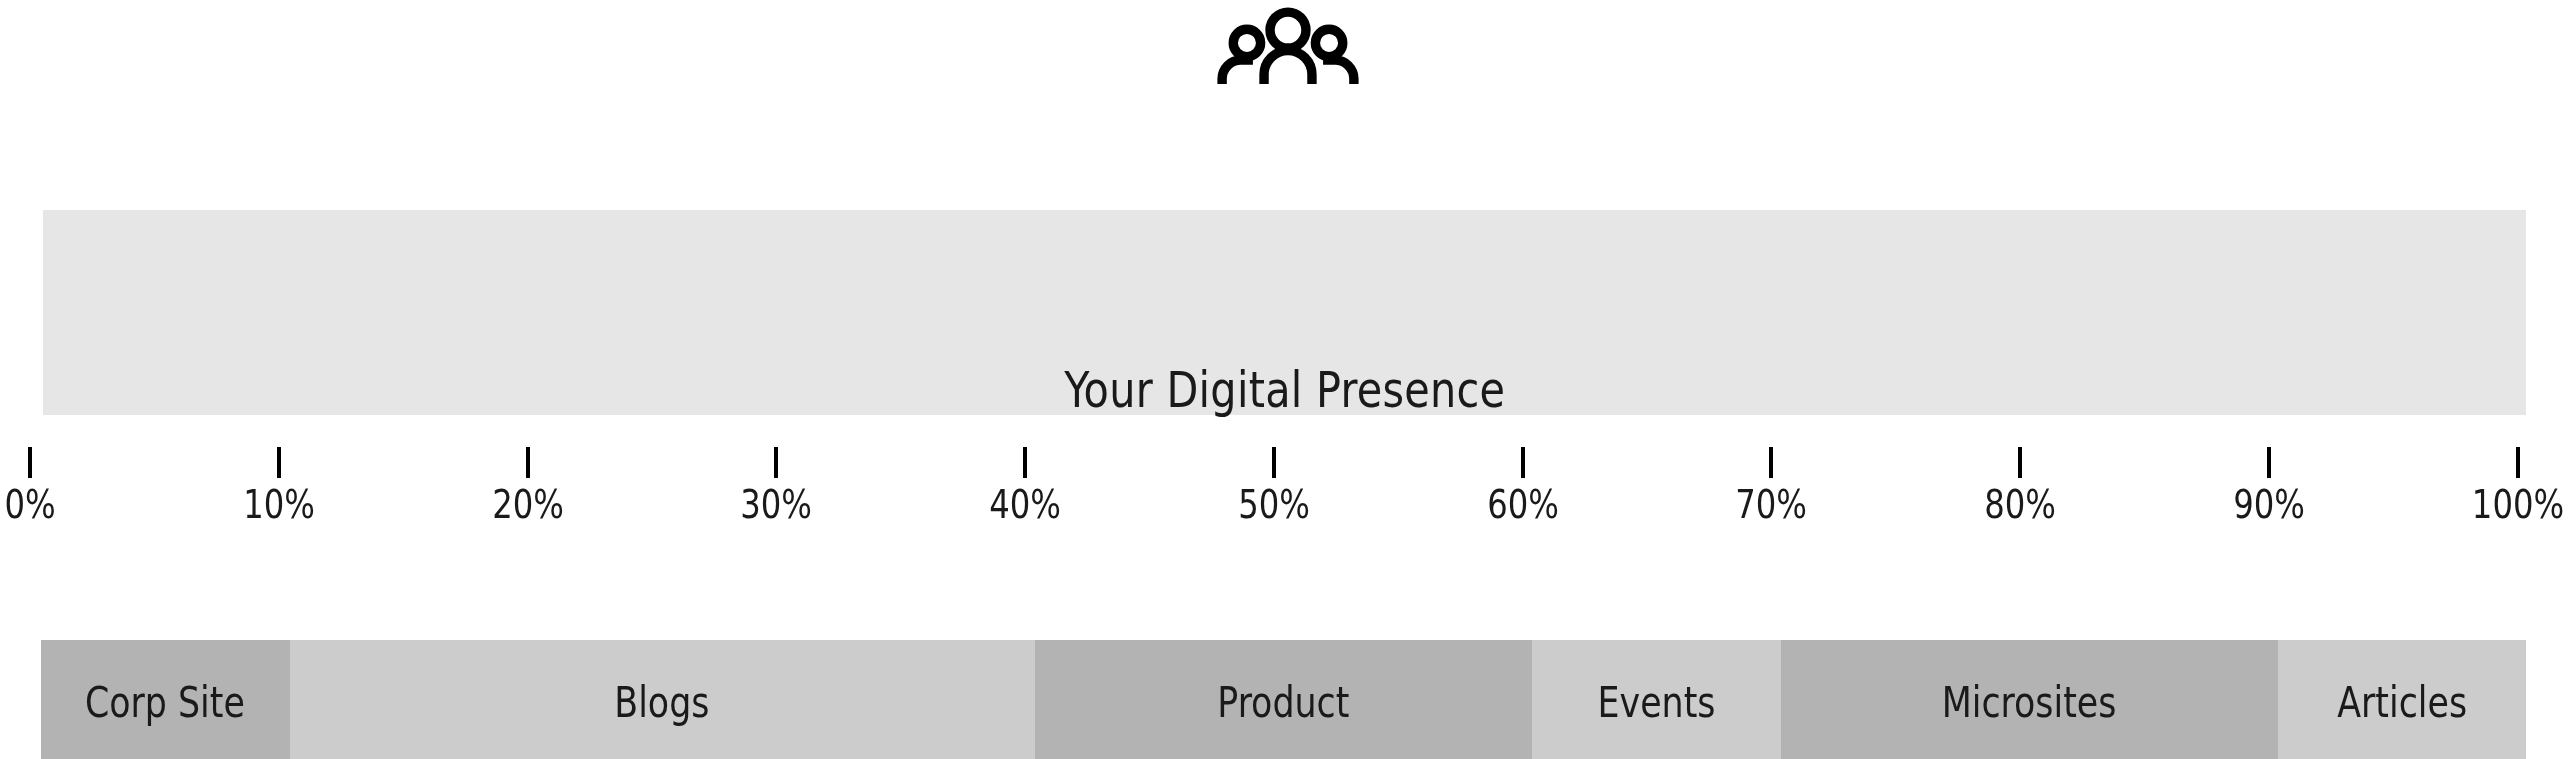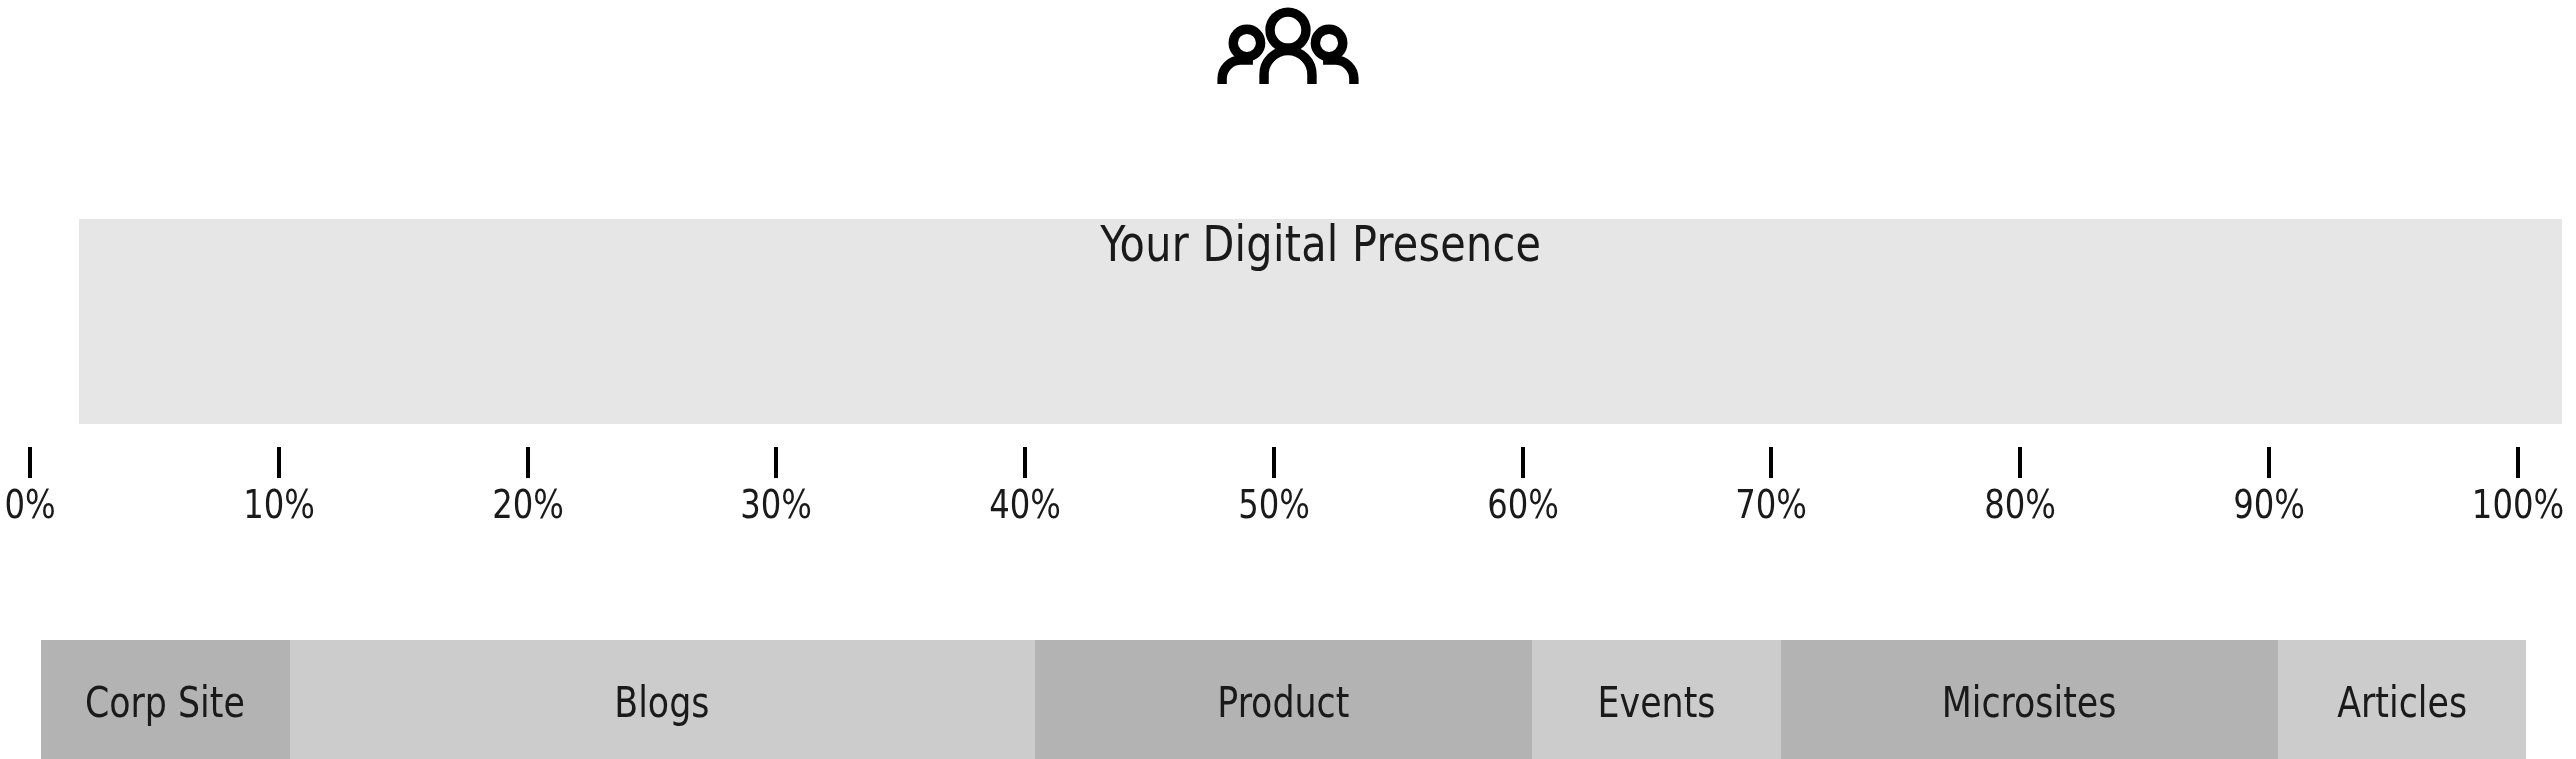--- a/index.html
+++ b/index.html
@@ -29,28 +29,27 @@
     top: 6.9px;
     width: 146px;
     height: 77px;
   }
   .header-icon svg { display: block; width: 146px; height: 77px; }
 
   
   .hero-band {
     position: absolute;
     left: 43px;
-    top: 219px;
+    top: 210px;
     width: 2483px;
     height: 205px;
     background: #e6e6e6;
     display: flex;
-    align-items: flex-start;
+    align-items: flex-end;
     justify-content: center;
-    margin-left: 36px;
   }
   .hero-title {
     font-size: 50px;
     font-weight: 300;
     color: #1a1a1a;
     letter-spacing: 0.3px;
     line-height: 1;
     transform: scaleX(0.92);
     white-space: nowrap;
   }

